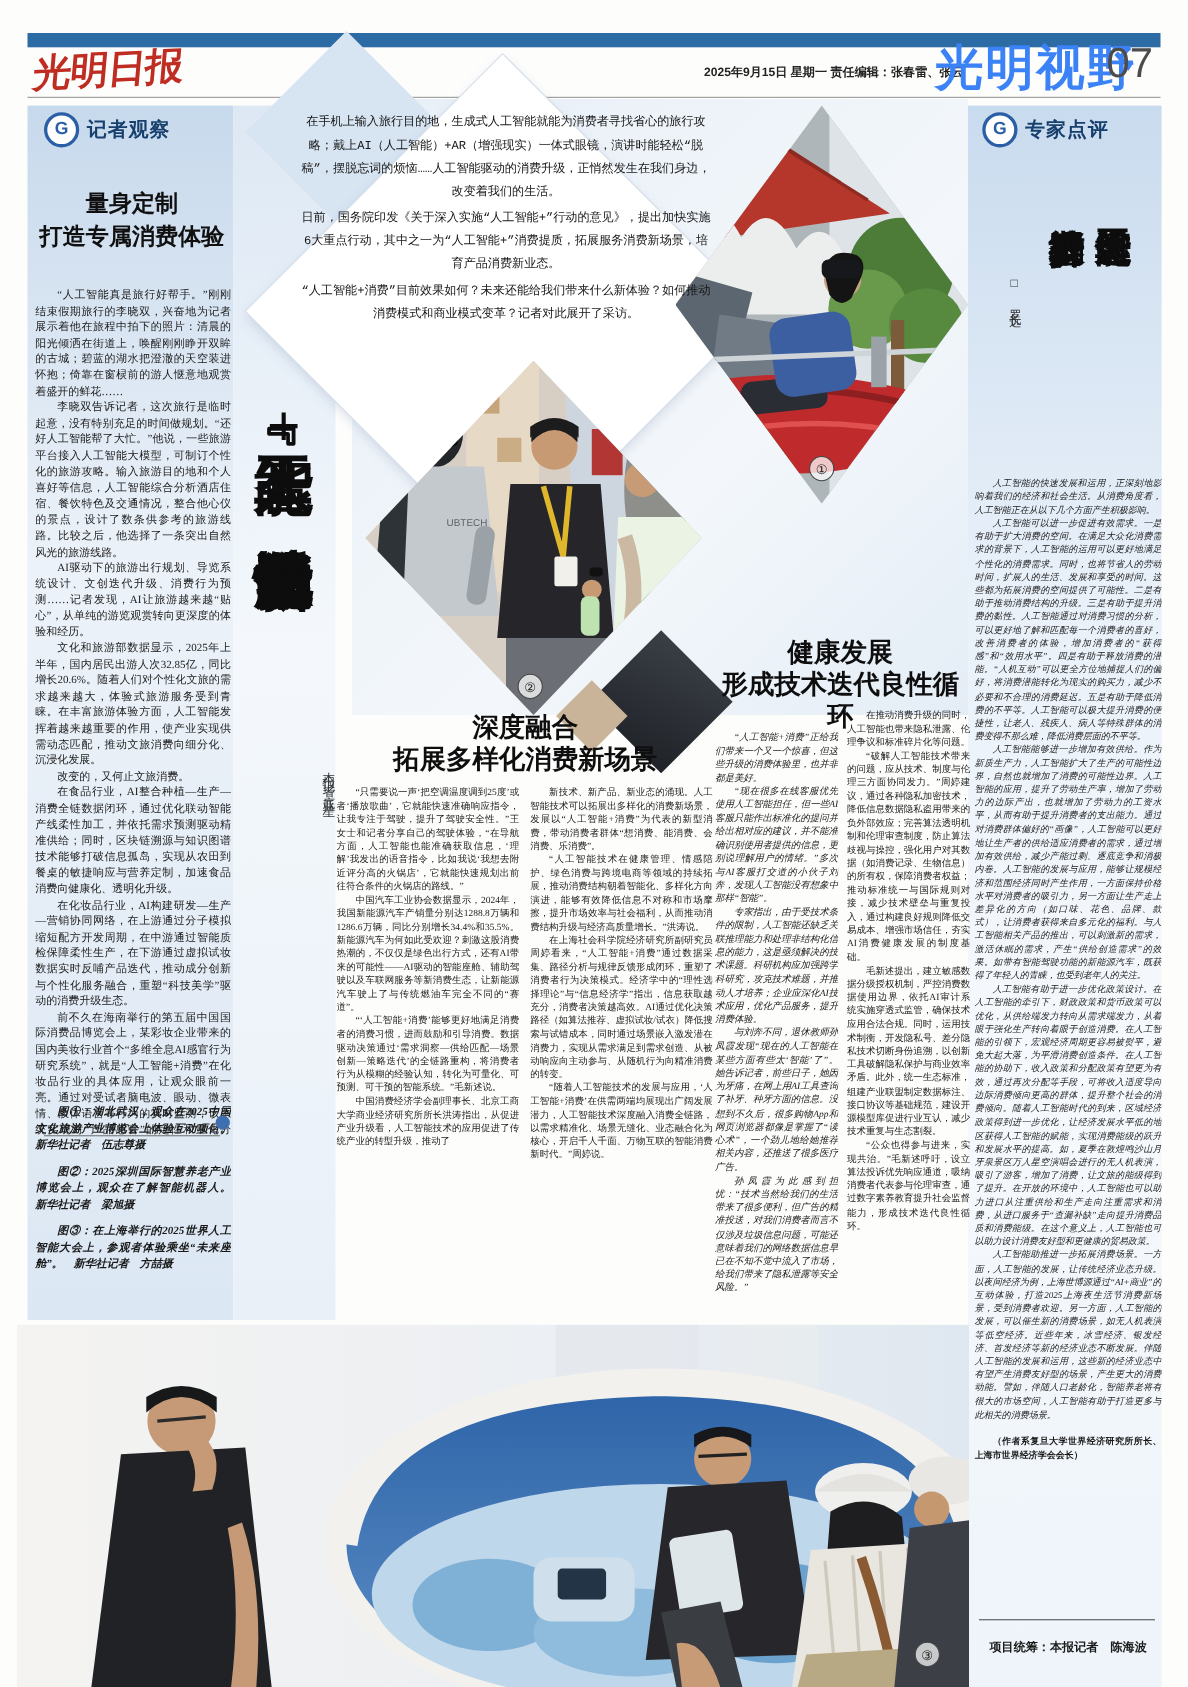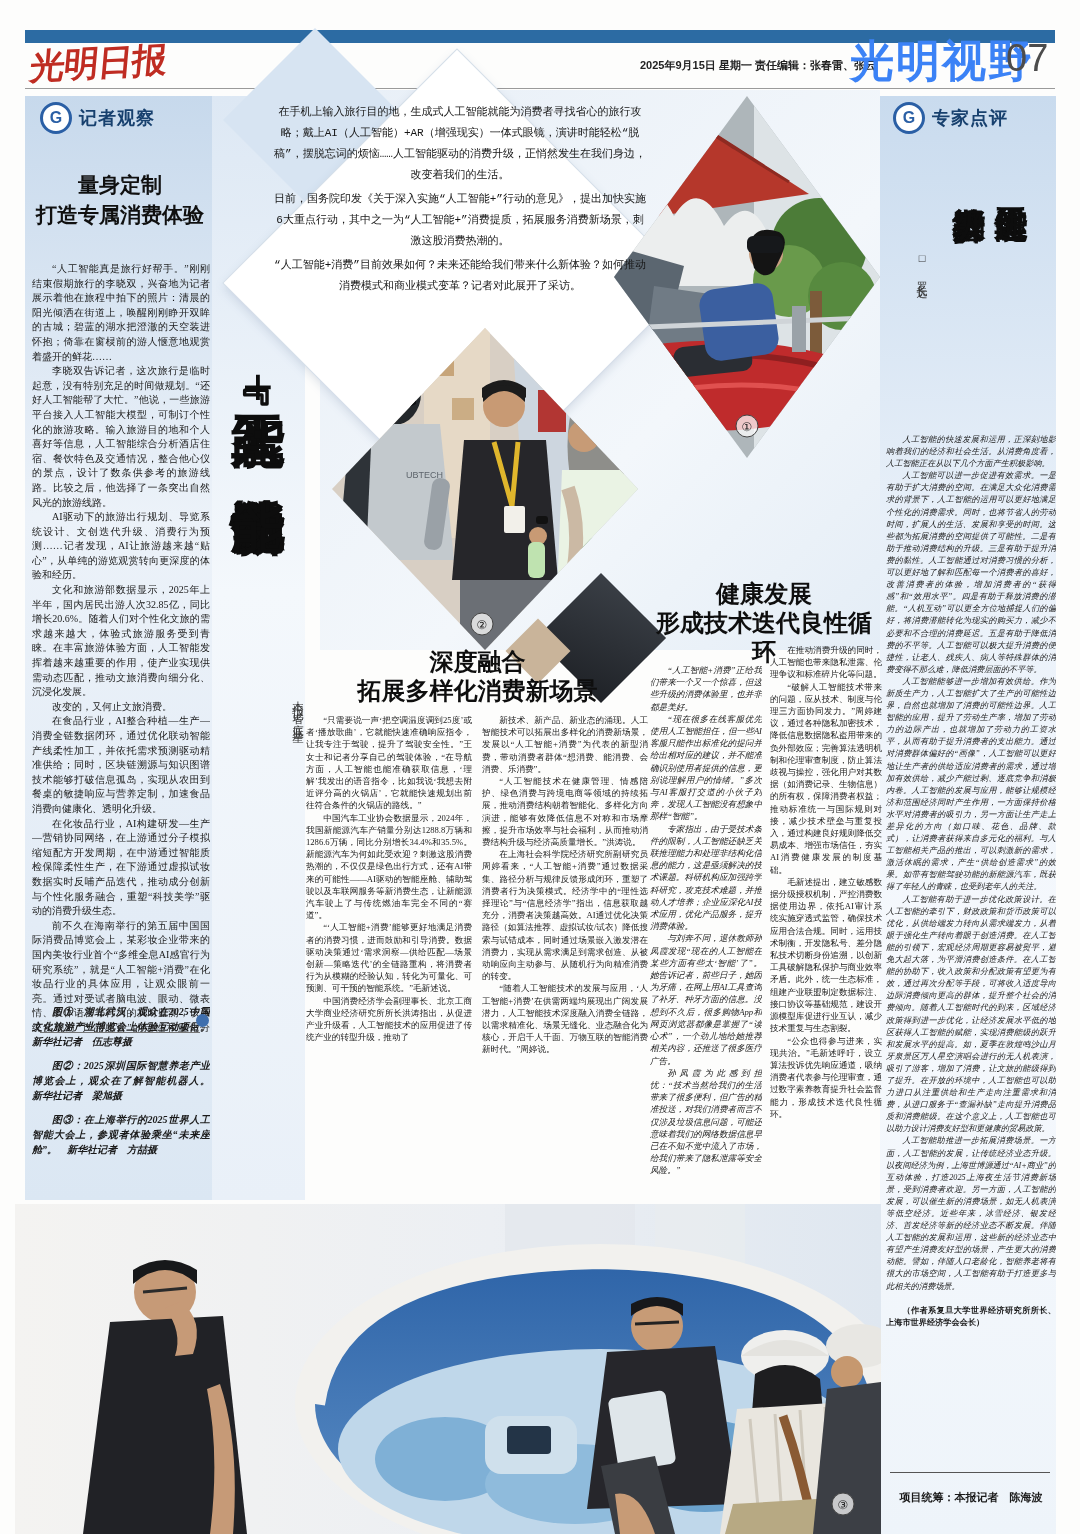--- a/index.html
+++ b/index.html
@@ -129,21 +129,21 @@
       <p>图②：2025深圳国际智慧养老产业博览会上，观众在了解智能机器人。　新华社记者　梁旭摄</p>
       <p>图③：在上海举行的2025世界人工智能大会上，参观者体验乘坐“未来座舱”。　新华社记者　方喆摄</p>
     </div>
 
   <div class="abs vtext main-headline">『人工智能+』：激活个性化消费新动能</div>
   <div class="abs vtext byline-vert">本报记者 底亚星</div>
   <div class="abs blue-dot"></div>
 
   <div class="abs lede">
       <p>在手机上输入旅行目的地，生成式人工智能就能为消费者寻找省心的旅行攻略；戴上AI（人工智能）+AR（增强现实）一体式眼镜，演讲时能轻松“脱稿”，摆脱忘词的烦恼……人工智能驱动的消费升级，正悄然发生在我们身边，改变着我们的生活。</p>
-      <p>日前，国务院印发《关于深入实施“人工智能+”行动的意见》，提出加快实施6大重点行动，其中之一为“人工智能+”消费提质，拓展服务消费新场景，刺激这股消费热潮的。</p>
+      <p>日前，国务院印发《关于深入实施“人工智能+”行动的意见》，提出加快实施6大重点行动，其中之一为“人工智能+”消费提质，拓展服务消费新场景，培育产品消费新业态。</p>
       <p>“人工智能+消费”目前效果如何？未来还能给我们带来什么新体验？如何推动消费模式和商业模式变革？记者对此展开了采访。</p>
     </div>
 
   <div class="abs photo-diamond photo-vr">
     <svg width="266" height="362" viewBox="0 0 266 362">
       <rect width="266" height="362" fill="#aeb6ba"></rect>
       <polygon points="140,0 266,80 266,362 140,362" fill="#dde3e6"></polygon>
       <polygon points="55,8 195,98 10,125" fill="#b5372b"></polygon>
       <path d="M55,8 L120,52 M75,22 L150,70 M95,36 L175,86" stroke="#8e2a21" stroke-width="3" fill="none"></path>
       <path d="M0,120 Q35,70 60,120 Q85,80 110,130 Q135,95 155,140 L155,190 L0,190 Z" fill="#eceeee"></path>

